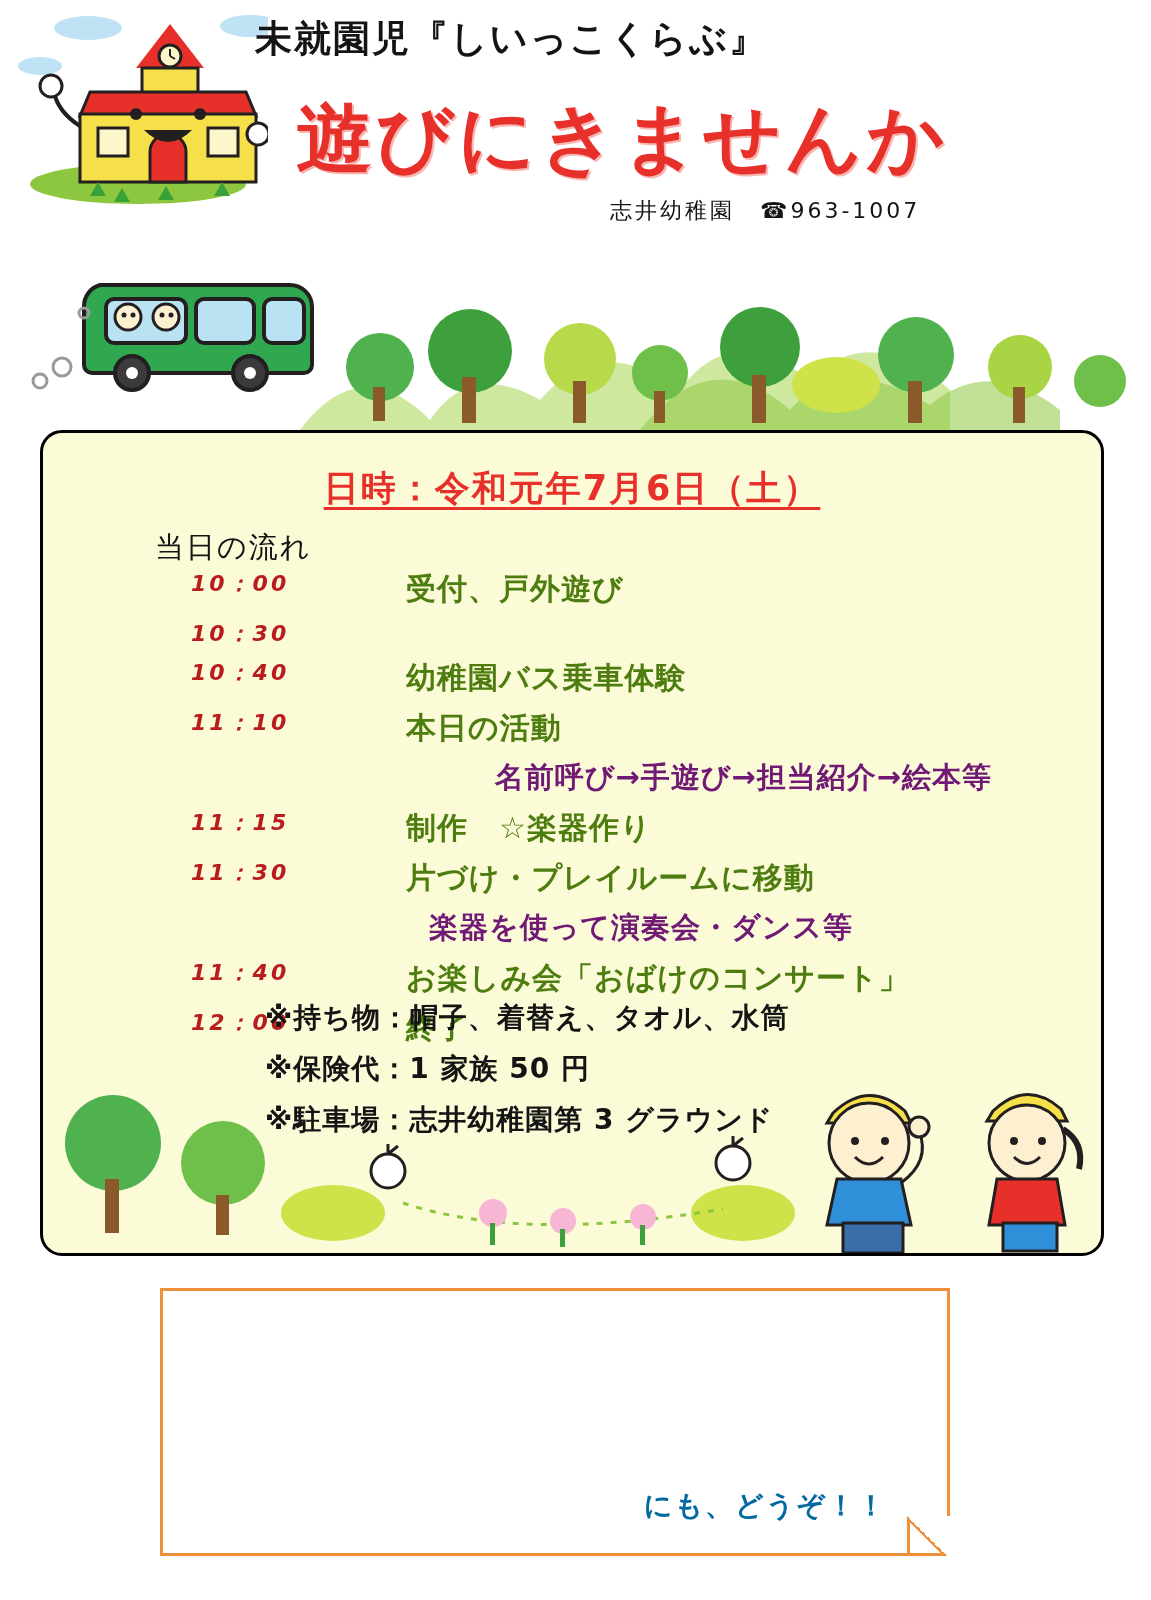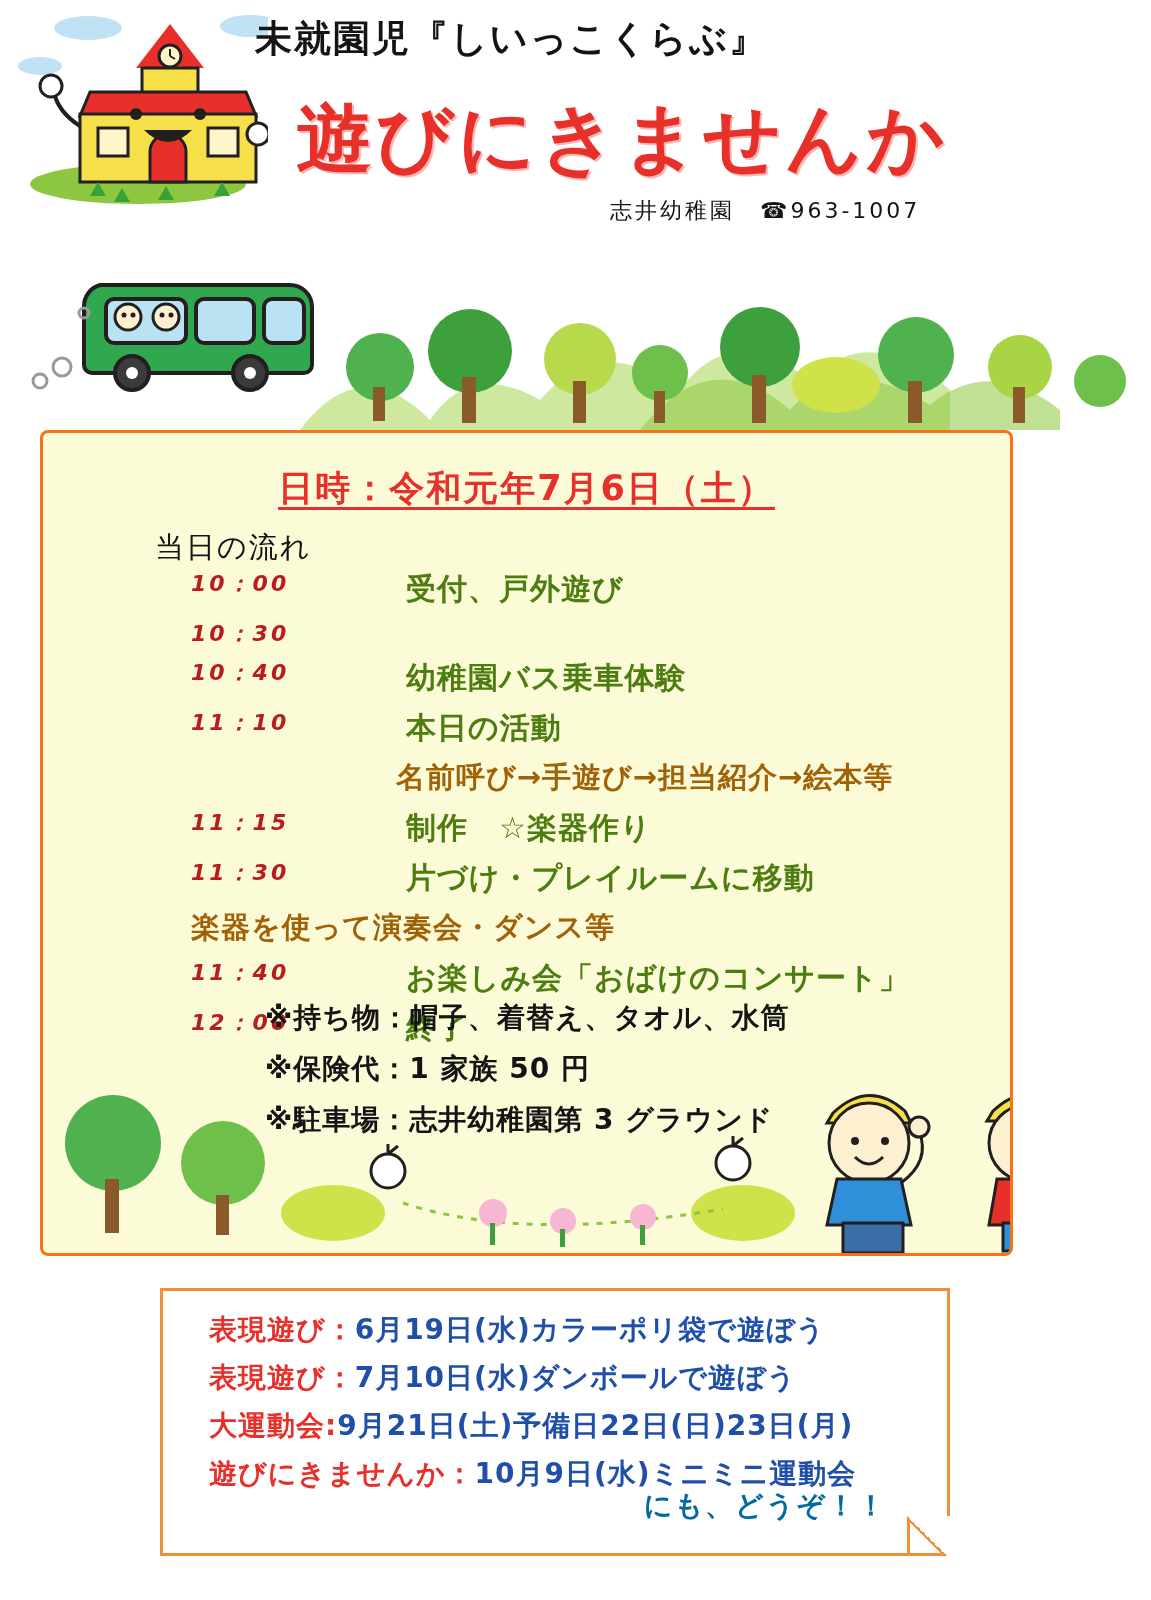--- a/index.html
+++ b/index.html
@@ -28,43 +28,43 @@
     position:absolute;left:610px;top:196px;
     font-size:22px;font-weight:normal;letter-spacing:3px;color:#141414;
     white-space:nowrap;
   }
 
   
   .scene{position:absolute;left:0;top:255px;width:1151px;height:180px;}
 
   
   .panel{
-    position:absolute;left:40px;top:430px;width:973px;height:826px;
-    background:#fcfbd8;border:3px solid #f97316;border-radius:8px;
+    position:absolute;left:40px;top:430px;width:1064px;height:826px;
+    background:#fcfbd8;border:3px solid #000000;border-radius:22px;
     box-sizing:border-box;overflow:hidden;
   }
   .datetime{
     position:absolute;left:0;right:0;top:32px;text-align:center;
     font-size:35px;font-weight:bold;color:#e8302a;letter-spacing:2px;
     text-decoration:underline;text-underline-offset:7px;
   }
   .flow-label{
     position:absolute;left:112px;top:95px;
     font-size:29px;color:#141414;letter-spacing:2px;
   }
   .rows{position:absolute;left:148px;top:136px;width:900px;}
   .row{display:flex;align-items:flex-start;margin-bottom:9px;}
   .time{
     width:175px;flex:0 0 175px;
     font-size:22px;font-weight:bold;letter-spacing:3px;color:#b91c1c;font-style:italic;
   }
   .desc{font-size:30px;font-weight:bold;letter-spacing:1px;color:#4d7c0f;margin-left:40px;}
   .subdesc{
     margin:4px 0 10px 205px;
-    font-size:29px;font-weight:bold;letter-spacing:1px;color:#a16207;
+    font-size:29px;font-weight:bold;letter-spacing:1px;color:#701a75;text-align:center;
   }
   .notes{position:absolute;left:222px;top:566px;}
   .note{
     font-size:28px;font-weight:bold;letter-spacing:1px;color:#141414;
     margin-bottom:13px;white-space:nowrap;
   }
 
   
   .bottombox{
     position:absolute;left:160px;top:1288px;width:790px;height:268px;
@@ -272,31 +272,17 @@
           <circle cx="999" cy="88" r="4" fill="#231f20"></circle>
         <path d="M971 104 q13 13 26 0" stroke="#231f20" stroke-width="3" fill="none"></path>
         <path d="M1020 76 q22 14 16 40" stroke="#231f20" stroke-width="6" fill="none"></path>
         <path d="M954 126 h60 l8 46 h-76z" fill="#e8302a" stroke="#231f20" stroke-width="3"></path>
         <rect x="960" y="170" width="54" height="28" fill="#2f8fd8" stroke="#231f20" stroke-width="3"></rect>
       </g>
     </svg>
   </div>
 
   <div class="bottombox">
-    <div class="blines">
-      <p class="bline">
-        <span class="bl-label">表現遊び：</span><span class="bl-text">6月19日(水)カラーポリ袋で遊ぼう</span>
-      </p>
-      <p class="bline">
-        <span class="bl-label">表現遊び：</span><span class="bl-text">7月10日(水)ダンボールで遊ぼう</span>
-      </p>
-      <p class="bline">
-        <span class="bl-label">大運動会:</span><span class="bl-text">9月21日(土)予備日22日(日)23日(月)</span>
-      </p>
-      <p class="bline">
-        <span class="bl-label">遊びにきませんか：</span><span class="bl-text">10月9日(水)ミニミニ運動会</span>
-      </p>
-    </div>
     <div class="blast">にも、どうぞ！！</div>
     <div class="dogear"></div>
   </div>
 
 </div>
 
 </body></html>

